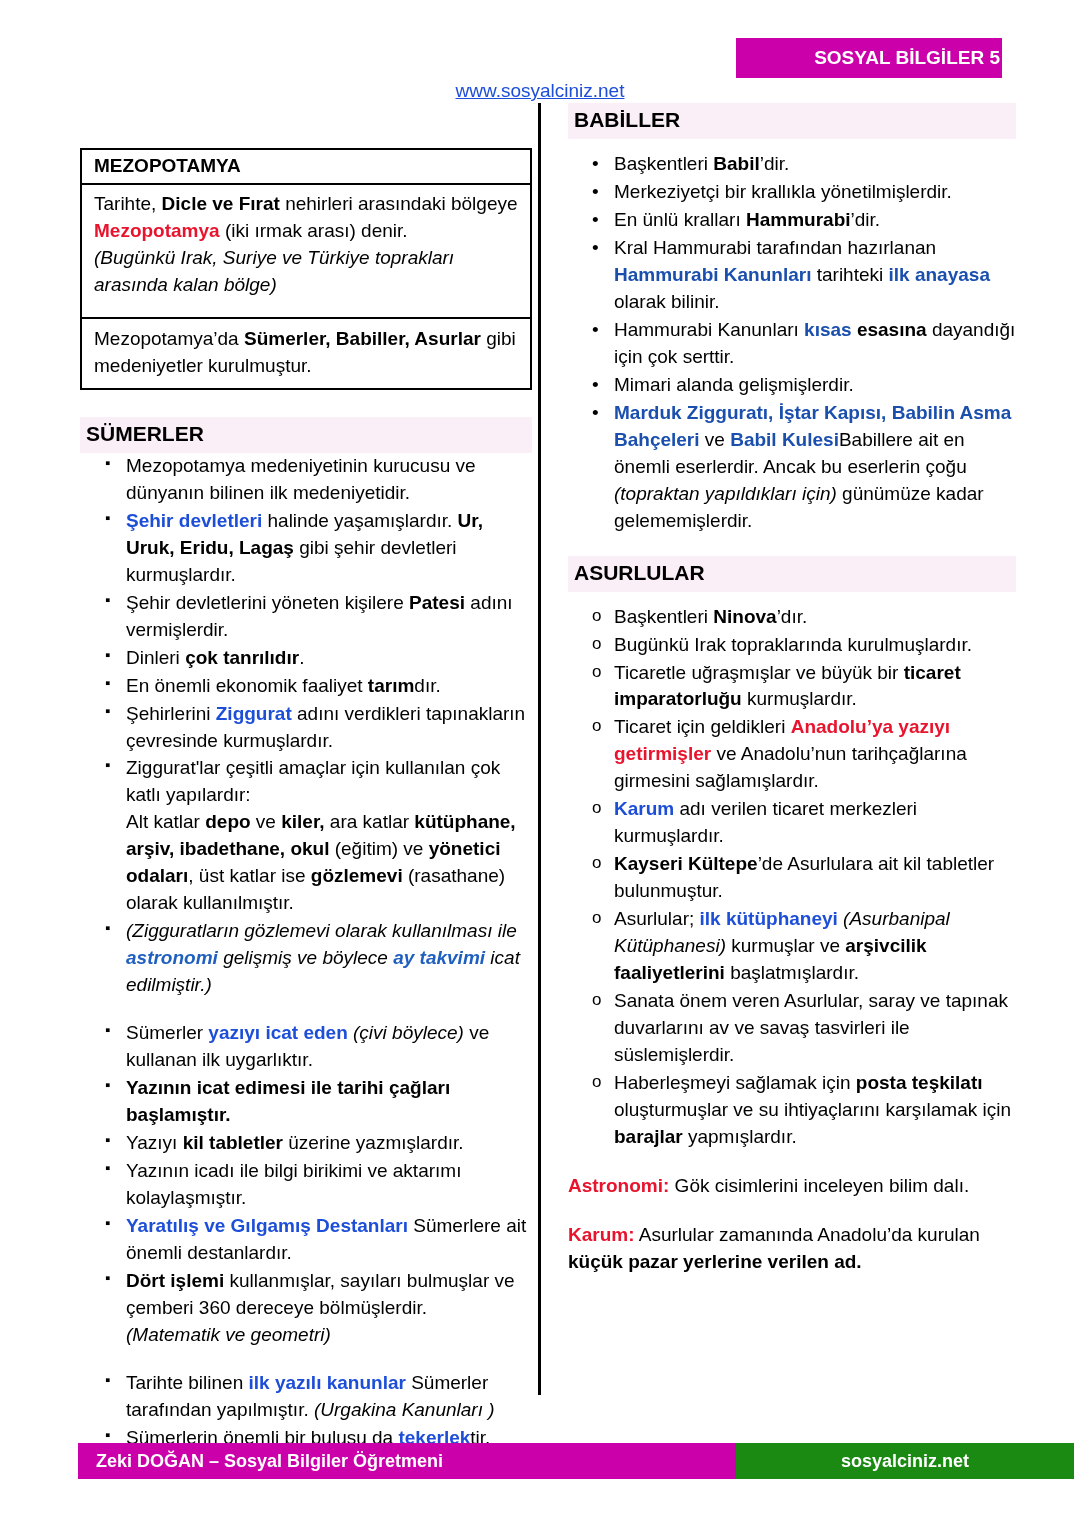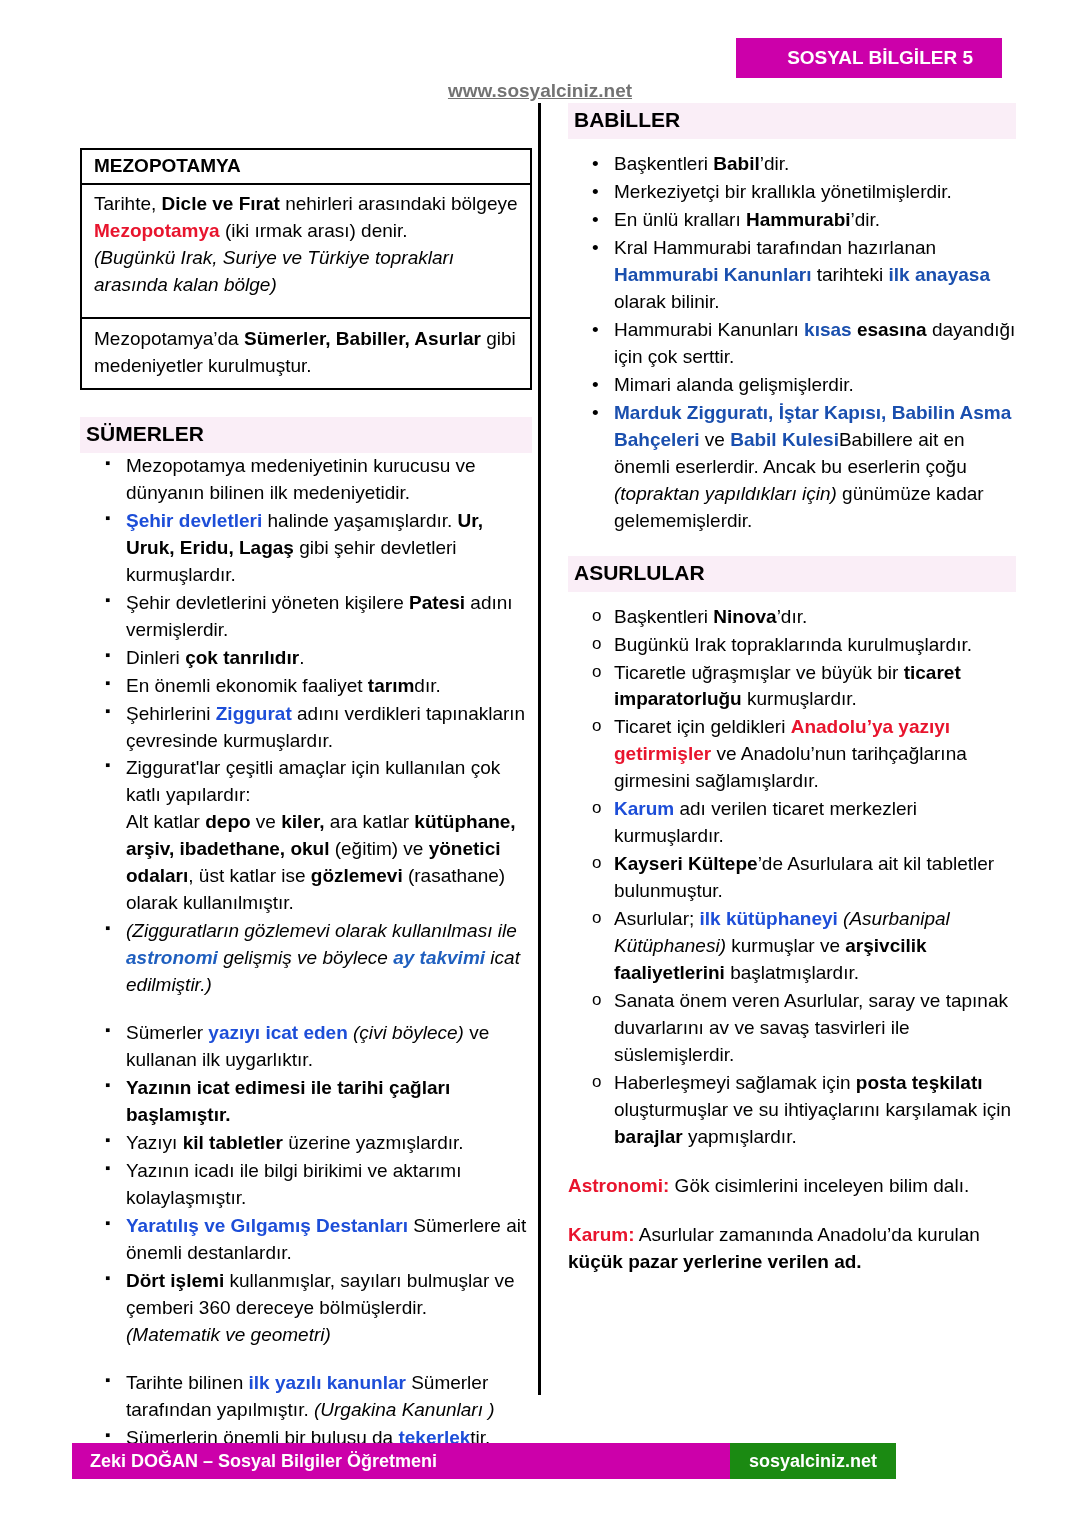--- a/index.html
+++ b/index.html
@@ -17,26 +17,26 @@
     position:absolute;left:78px;top:38px;width:924px;height:40px;
     display:flex;
   }
   .header .hleft{
     flex:0 0 640px;background:#0369a1;color:#fff;
     display:flex;align-items:center;padding-left:18px;
     font-weight:bold;font-size:19px;letter-spacing:.2px;margin-top:44px;
   }
   .header .hright{
     flex:1;background:#cc00aa;color:#fff;
-    display:flex;align-items:center;justify-content:flex-end;padding-right:29px;
+    display:flex;align-items:center;justify-content:flex-end;padding-right:2px;
     font-weight:bold;font-size:19px;text-align:right;
   }
   .weblink{
     position:absolute;left:0;top:80px;width:1080px;text-align:center;
-    font-size:19px;font-weight:bold;color:#737373;text-decoration:underline;
+    font-size:19px;font-weight:normal;color:#1d4ed8;text-decoration:underline;
   }
 
   
   .divider{
     position:absolute;left:538px;top:103px;width:3px;height:1292px;background:#000;
   }
   .colL{position:absolute;left:80px;top:103px;width:452px;margin-top:45px;}
   .colR{position:absolute;left:568px;top:103px;width:448px;}
 
   
@@ -80,21 +80,21 @@
   b{font-weight:bold;}
   i{}
   .blue{color:#1d4ed8;font-weight:bold;}
   .blue2{color:#1a4fae;font-weight:bold;}
   .bluei{color:#1f5fbf;font-weight:bold;font-style:italic;}
   .red{color:#e8142d;font-weight:bold;}
   .indent{display:block;}
 
   
   .footer{
-    position:absolute;left:72px;top:1443px;width:824px;height:36px;display:flex;
+    position:absolute;left:78px;top:1443px;width:996px;height:36px;display:flex;
   }
   .footer .fleft{
     flex:0 0 640px;background:#cc00aa;color:#fff;
     display:flex;align-items:center;padding-left:18px;
     font-weight:bold;font-size:18px;
   }
   .footer .fright{
     flex:1;background:#1b8a12;color:#fff;
     display:flex;align-items:center;justify-content:center;
     font-weight:bold;font-size:18px;

